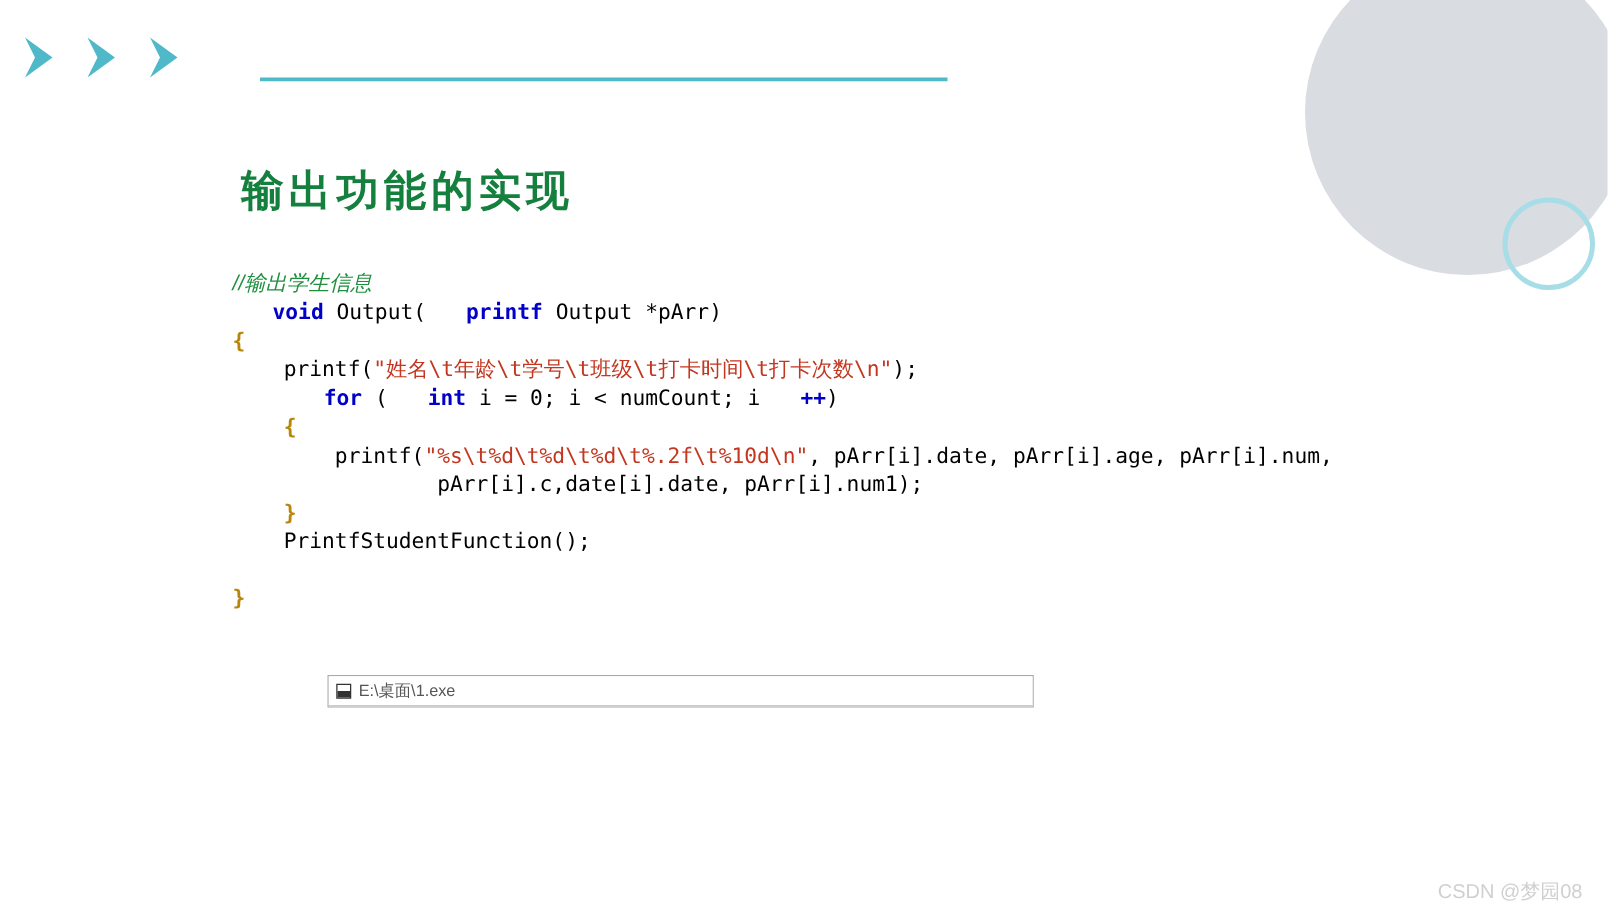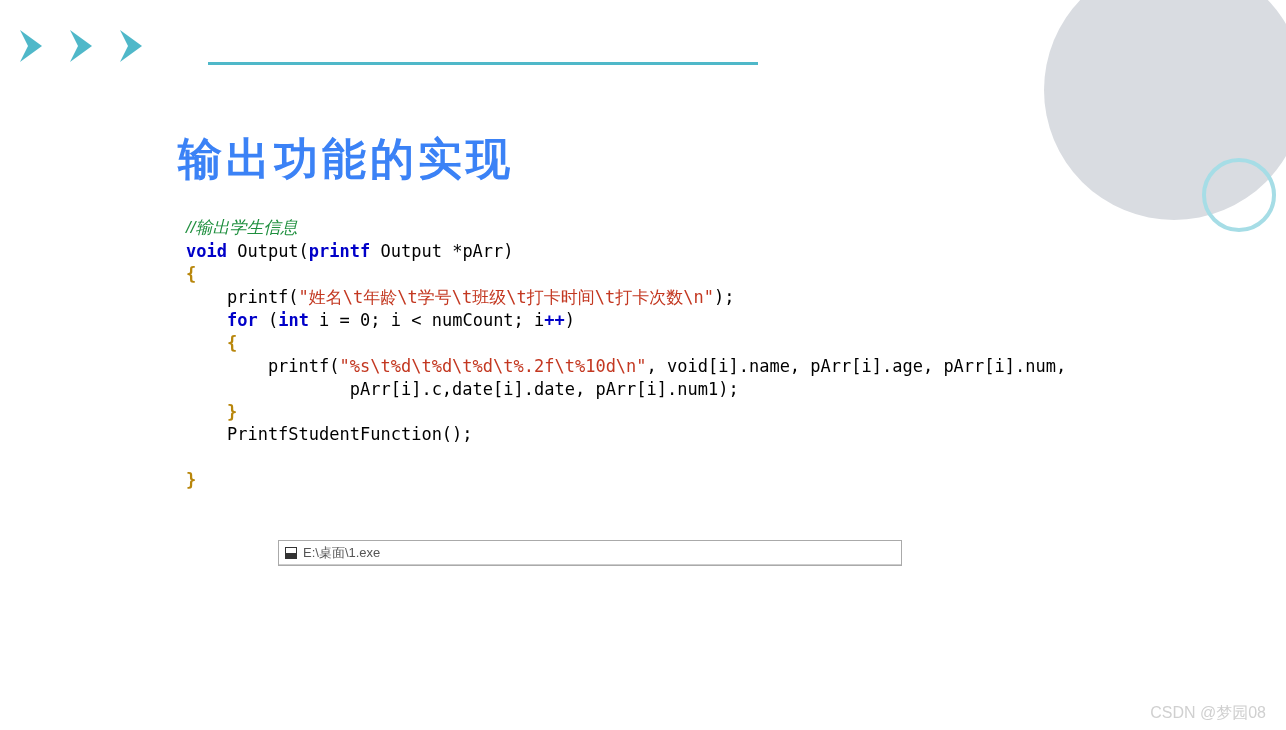--- a/index.html
+++ b/index.html
@@ -42,51 +42,50 @@
     right: 10px;
     width: 74px;
     height: 74px;
     border-radius: 50%;
     border: 4px solid #A6DDE6;
     background: transparent;
   }
   .heading {
     position: absolute;
     top: 130px;
-    left: 178px;
-    font-size: 44px;
+    left: 193px;
+    font-size: 34px;
     font-weight: bold;
     font-family: "KaiTi", "STKaiti", serif;
     letter-spacing: 4px;
-    color: #3b82f6;
+    color: #15803d;
   }
   .code-block {
     position: absolute;
     top: 212px;
     left: 178px;
     width: 920px;
     background: #fff;
     font-family: Consolas, "Courier New", monospace;
     font-size: 17px;
     line-height: 1.35;
     padding: 4px 8px 16px 8px;
   }
   .code-block pre { white-space: pre; }
   .c-comment { color: #1F8F3E; font-style: italic; font-family: "Microsoft YaHei", sans-serif; }
-  .c-kw { color: #0000C8; font-weight: bold; }
+  .c-kw { color: #0000C8; font-weight: bold; margin-left: 32px; }
   .c-str { color: #C33720; }
   .c-num { color: #000; }
   .c-brace { color: #B8860B; font-weight: bold; }
   .console-window {
     position: absolute;
     top: 540px;
     left: 262px;
-    width: 624px;
+    width: 565px;
     border: 1px solid #aaa;
-    margin-left: 16px;
   }
   .console-titlebar {
     height: 24px;
     background: #fff;
     display: flex;
     align-items: center;
     padding: 0 6px;
     gap: 6px;
     font-size: 13px;
     color: #555;
@@ -136,21 +135,21 @@
 
 <div class="heading">输出功能的实现</div>
 
 <div class="code-block">
 <pre><span class="c-comment">//输出学生信息</span>
 <span class="c-kw">void</span><span> Output(</span><span class="c-kw">printf</span><span> Output *pArr)</span>
 <span class="c-brace">{</span>
 <span>    printf(</span><span class="c-str">"姓名\t年龄\t学号\t班级\t打卡时间\t打卡次数\n"</span><span>);</span>
     <span class="c-kw">for</span><span> (</span><span class="c-kw">int</span><span> i = </span><span class="c-num">0</span><span>; i &lt; numCount; i</span><span class="c-kw">++</span><span>)</span>
 <span class="c-brace">    {</span>
-<span>        printf(</span><span class="c-str">"%s\t%d\t%d\t%d\t%.2f\t%10d\n"</span><span>, void[i].name, pArr[i].age, pArr[i].num,</span>
+<span>        printf(</span><span class="c-str">"%s\t%d\t%d\t%d\t%.2f\t%10d\n"</span><span>, pArr[i].date, pArr[i].age, pArr[i].num,</span>
 <span>                pArr[i].c,date[i].date, pArr[i].num1);</span>
 <span class="c-brace">    }</span>
 <span>    PrintfStudentFunction();</span>
 
 <span class="c-brace">}</span></pre>
 </div>
 
 <div class="console-window">
   <div class="console-titlebar">
     <span class="console-icon"></span>

